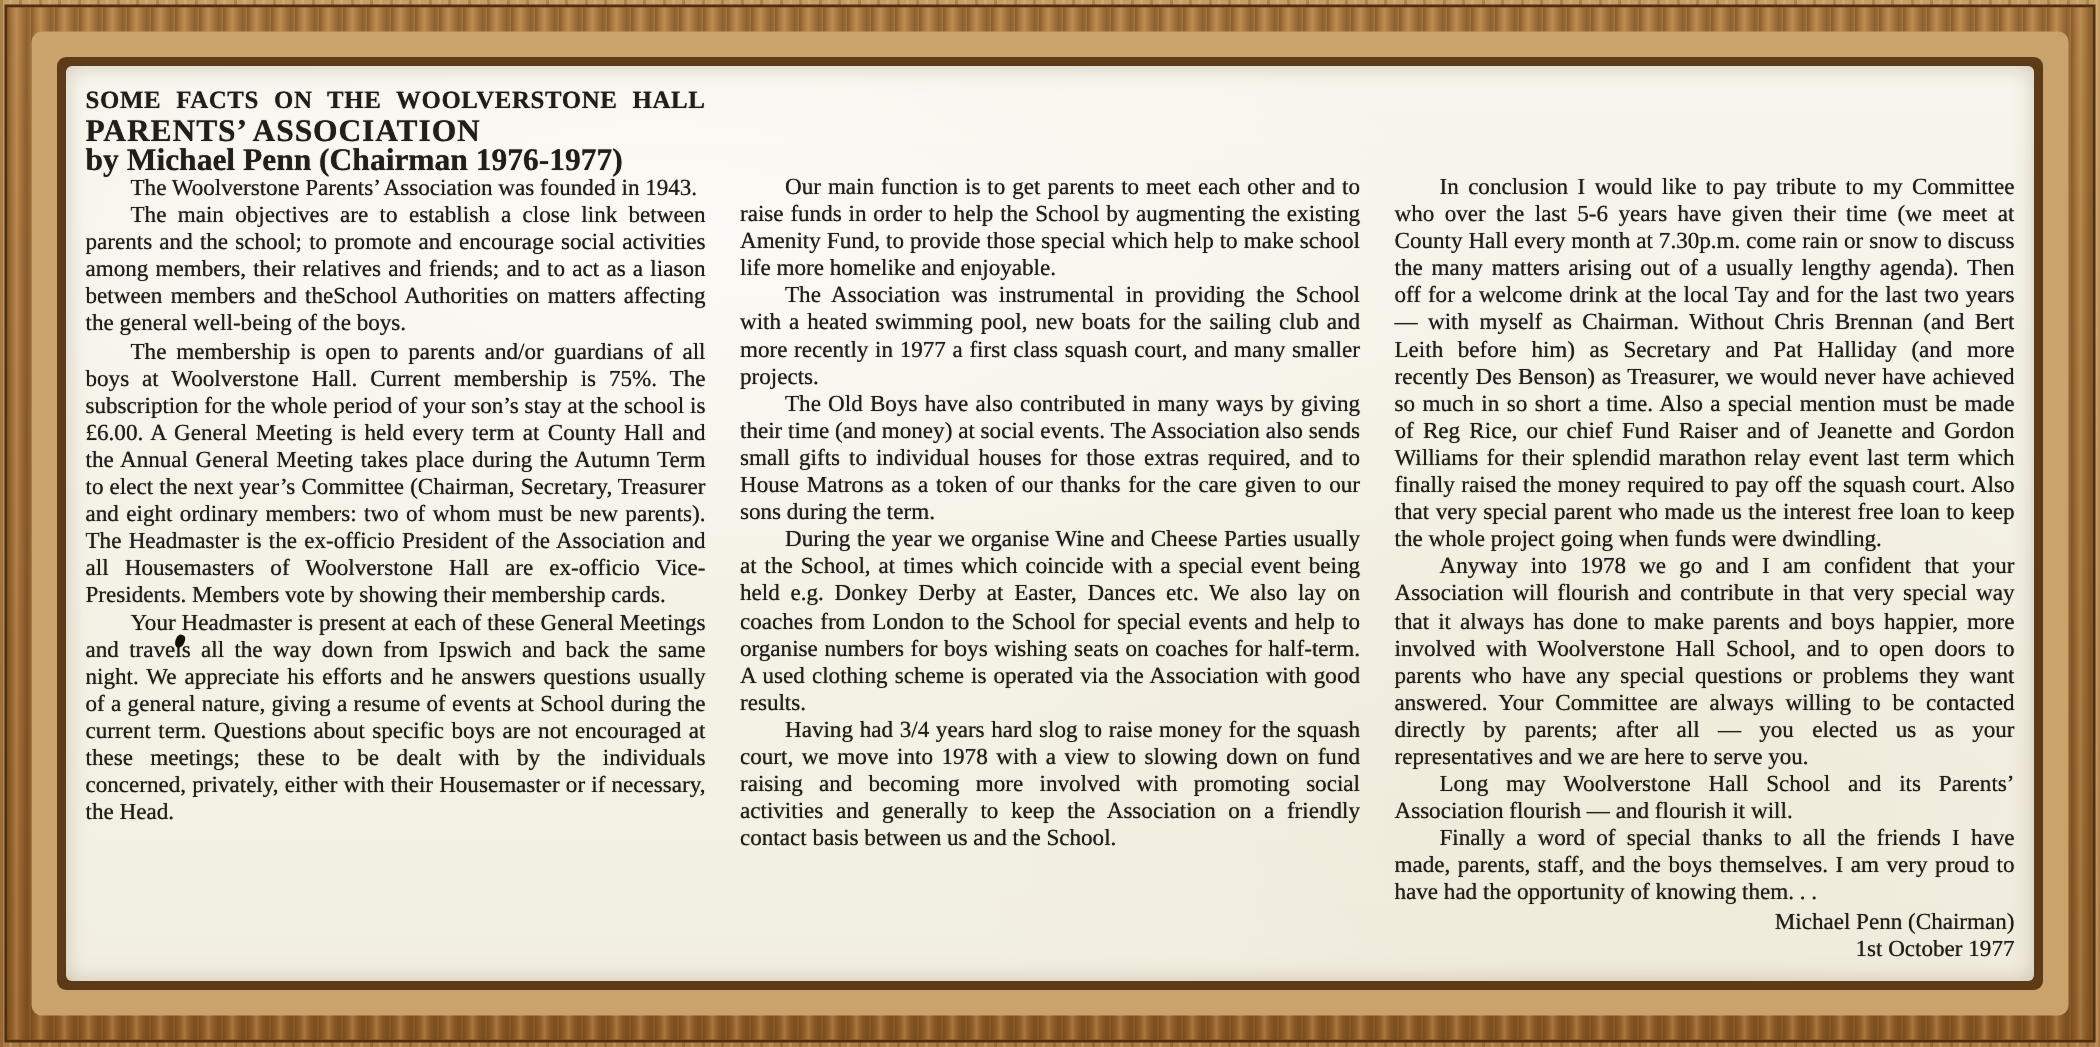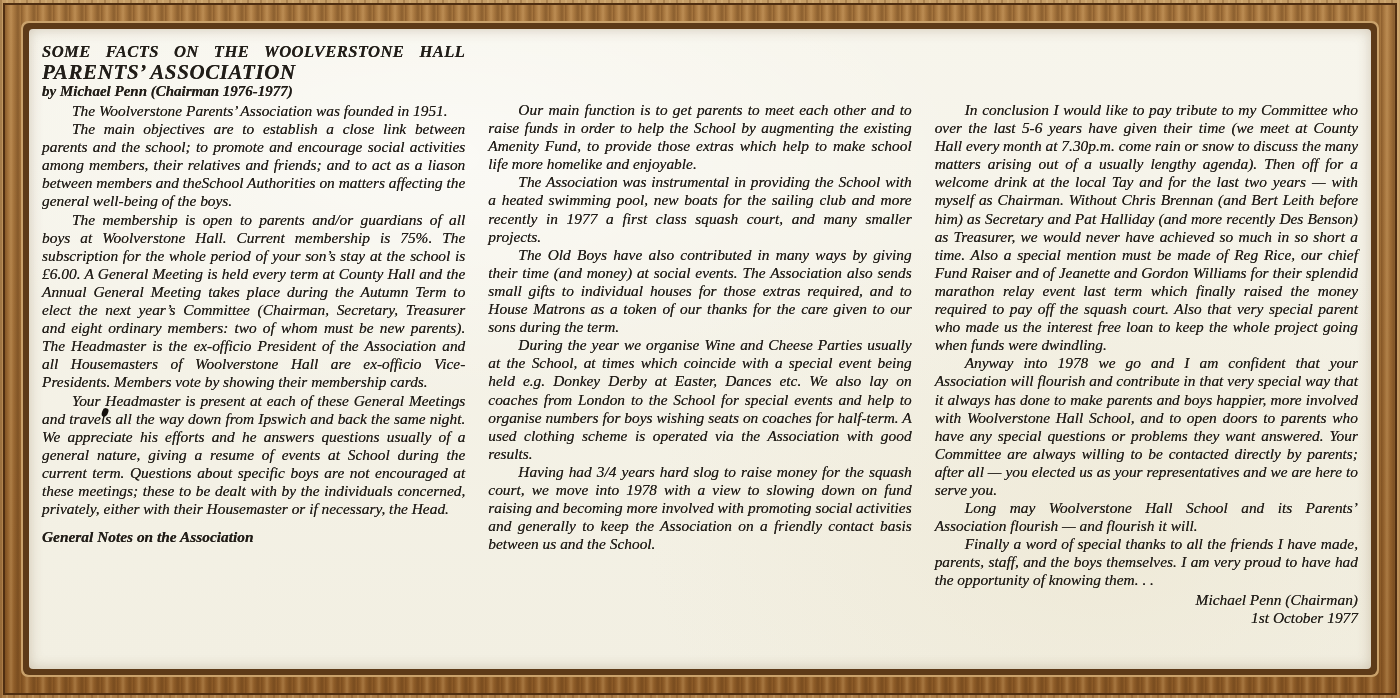--- a/index.html
+++ b/index.html
@@ -32,24 +32,23 @@
     width: 100%; height: 100%;
     padding: 16px;
     background-color: #9b6831;
     background-image:
       repeating-linear-gradient(90deg, rgba(86,47,12,0.35) 0px, rgba(86,47,12,0) 3px, rgba(255,214,150,0.22) 6px, rgba(86,47,12,0) 9px, rgba(70,38,9,0.3) 13px, rgba(86,47,12,0) 16px),
       linear-gradient(180deg, #a97840, #8e5c28);
   }
   .f3 {
     box-sizing: border-box;
     width: 100%; height: 100%;
-    padding: 2px;
+    padding: 17px;
     background: #caa26b;
     border-radius: 7px;
-    font-style: italic;
   }
   .f4 {
     box-sizing: border-box;
     width: 100%; height: 100%;
     padding: 6px;
     background: #5d3a18;
     border-radius: 6px;
   }
 
   
@@ -91,21 +90,21 @@
   }
   .title-line2 {
     font-weight: bold;
     font-size: 21px;
     line-height: 20px;
     letter-spacing: 0.6px;
     text-align: left;
   }
   .byline {
     font-weight: bold;
-    font-size: 15px;
+    font-size: 21px;
     line-height: 19px;
     text-align: left;
     margin-bottom: 1px;
   }
 
   .para { text-indent: 30px; margin: 0; }
   .para-cont { text-indent: 0; margin: 0; }
   .heading {
     font-weight: bold;
     text-align: left;
@@ -135,30 +134,29 @@
   <div class="f1">
     <div class="f2">
       <div class="f3">
         <div class="f4">
           <div class="paper">
 
             <div class="col col-1">
               <div class="title-line1">SOME FACTS ON THE WOOLVERSTONE HALL</div>
               <div class="title-line2">PARENTS’ ASSOCIATION</div>
               <div class="byline">by Michael Penn (Chairman 1976-1977)</div>
-              <p class="para">The Woolverstone Parents’ Association was founded in 1951.</p>
+              <p class="para">The Woolverstone Parents’ Association was founded in 1943.</p>
               <p class="para">The main objectives are to establish a close link between parents and the school; to promote and encourage social activities among members, their relatives and friends; and to act as a liason between members and theSchool Authorities on matters affecting the general well-being of the boys.</p>
               <p class="para">The membership is open to parents and/or guardians of all boys at Woolverstone Hall. Current membership is 75%. The subscription for the whole period of your son’s stay at the school is £6.00. A General Meeting is held every term at County Hall and the Annual General Meeting takes place during the Autumn Term to elect the next year’s Committee (Chairman, Secretary, Treasurer and eight ordinary members: two of whom must be new parents). The Headmaster is the ex-officio President of the Association and all Housemasters of Woolverstone Hall are ex-officio Vice-Presidents. Members vote by showing their membership cards.</p>
               <p class="para">Your Headmaster is present at each of these General Meetings and travels all the way down from Ipswich and back the same night. We appreciate his efforts and he answers questions usually of a general nature, giving a resume of events at School during the current term. Questions about specific boys are not encouraged at these meetings; these to be dealt with by the individuals concerned, privately, either with their Housemaster or if necessary, the Head.</p>
-              <div class="heading">General Notes on the Association</div>
               <div class="blemish"></div>
             </div>
 
             <div class="col col-2">
-              <p class="para">Our main function is to get parents to meet each other and to raise funds in order to help the School by augmenting the existing Amenity Fund, to provide those extras which help to make school life more homelike and enjoyable.</p>
+              <p class="para">Our main function is to get parents to meet each other and to raise funds in order to help the School by augmenting the existing Amenity Fund, to provide those special which help to make school life more homelike and enjoyable.</p>
               <p class="para">The Association was instrumental in providing the School with a heated swimming pool, new boats for the sailing club and more recently in 1977 a first class squash court, and many smaller projects.</p>
               <p class="para">The Old Boys have also contributed in many ways by giving their time (and money) at social events. The Association also sends small gifts to individual houses for those extras required, and to House Matrons as a token of our thanks for the care given to our sons during the term.</p>
               <p class="para">During the year we organise Wine and Cheese Parties usually at the School, at times which coincide with a special event being held e.g. Donkey Derby at Easter, Dances etc. We also lay on coaches from London to the School for special events and help to organise numbers for boys wishing seats on coaches for half-term. A used clothing scheme is operated via the Association with good results.</p>
               <p class="para">Having had 3/4 years hard slog to raise money for the squash court, we move into 1978 with a view to slowing down on fund raising and becoming more involved with promoting social activities and generally to keep the Association on a friendly contact basis between us and the School.</p>
             </div>
 
             <div class="col col-3">
               <p class="para">In conclusion I would like to pay tribute to my Committee who over the last 5-6 years have given their time (we meet at County Hall every month at 7.30p.m. come rain or snow to discuss the many matters arising out of a usually lengthy agenda). Then off for a welcome drink at the local Tay and for the last two years — with myself as Chairman. Without Chris Brennan (and Bert Leith before him) as Secretary and Pat Halliday (and more recently Des Benson) as Treasurer, we would never have achieved so much in so short a time. Also a special mention must be made of Reg Rice, our chief Fund Raiser and of Jeanette and Gordon Williams for their splendid marathon relay event last term which finally raised the money required to pay off the squash court. Also that very special parent who made us the interest free loan to keep the whole project going when funds were dwindling.</p>
               <p class="para">Anyway into 1978 we go and I am confident that your Association will flourish and contribute in that very special way that it always has done to make parents and boys happier, more involved with Woolverstone Hall School, and to open doors to parents who have any special questions or problems they want answered. Your Committee are always willing to be contacted directly by parents; after all — you elected us as your representatives and we are here to serve you.</p>
               <p class="para">Long may Woolverstone Hall School and its Parents’ Association flourish — and flourish it will.</p>

